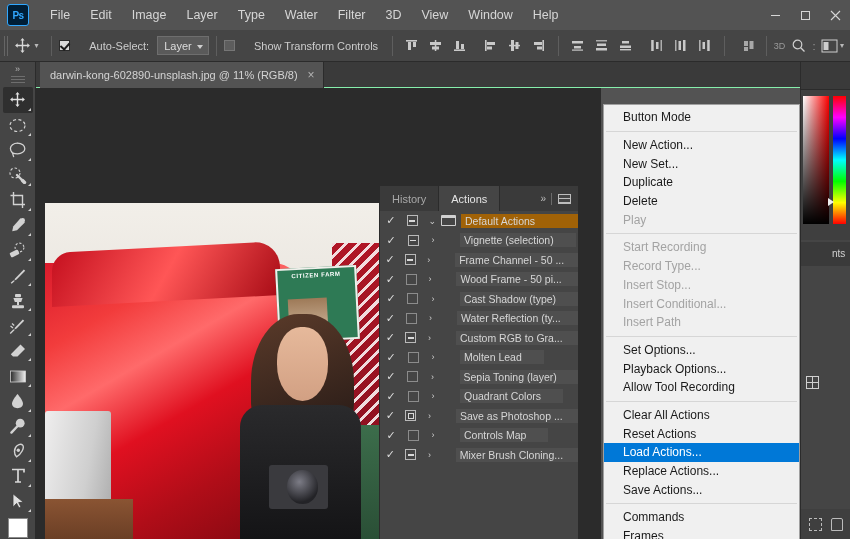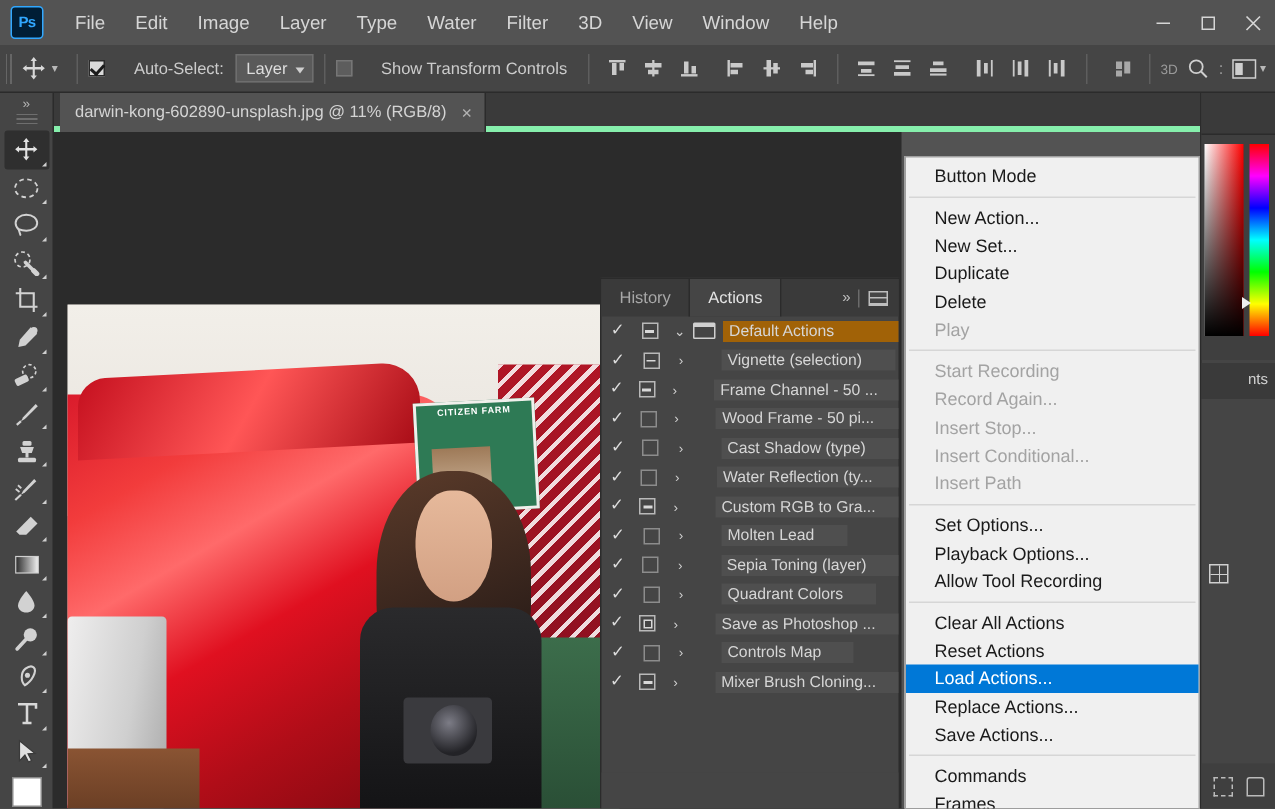--- a/index.html
+++ b/index.html
@@ -90,21 +90,21 @@
   .tool.active { background: #2f2f2f; border-radius: 2px; }
   .tool .corner {
     position: absolute; right: 2px; bottom: 2px; width: 0; height: 0;
     border-left: 3px solid transparent; border-bottom: 3px solid #cfcfcf;
   }
   .tool-swatch { width: 20px; height: 20px; background: #fff; border: 1px solid #8a8a8a; margin-top: 2px; }
 
   
   .tabstrip {
     position: absolute; left: 36px; top: 62px; width: 814px; height: 26px;
-    background: #3a3a3a; border-bottom: 4px solid #86efac;
+    background: #3a3a3a; border-bottom: 1px solid #86efac;
   }
   .doctab {
     position: absolute; left: 4px; top: 0; height: 26px;
     background: #535353; color: #d4d4d4; font-size: 11px;
     display: flex; align-items: center; padding: 0 8px 0 10px; gap: 10px;
     border-right: 1px solid #2b2b2b;
   }
   .tab-close { color: #b2b2b2; font-size: 12px; line-height: 1; }
 
   
@@ -169,21 +169,21 @@
     position: absolute; left: 61%; top: 78%; width: 16%; height: 13%;
     background: #3a3a3e; border-radius: 3px;
   }
   .ph-lens {
     position: absolute; left: 30%; top: 12%; width: 52%; height: 76%;
     background: radial-gradient(circle at 40% 35%, #7c7c86, #232327 70%); border-radius: 50%;
   }
 
   
   .actions-panel {
-    position: absolute; left: 400px; top: 185px; width: 200px; height: 354px;
+    position: absolute; left: 379px; top: 185px; width: 200px; height: 354px;
     background: #454545; border: 1px solid #2b2b2b; border-bottom: none;
   }
   .ap-tabs { height: 25px; background: #3a3a3a; display: flex; align-items: stretch; position: relative; }
   .ap-tab {
     padding: 0 12px; display: flex; align-items: center;
     font-size: 11px; color: #a8a8a8; border-right: 1px solid #2b2b2b;
   }
   .ap-tab.active { background: #454545; color: #e4e4e4; }
   .ap-tools { margin-left: auto; display: flex; align-items: center; gap: 6px; padding-right: 7px; }
   .ap-chev { color: #bdbdbd; font-size: 10px; letter-spacing: -1px; }
@@ -769,21 +769,21 @@
   <div class="flyout" id="flyout">
       <div class="fo-item">Button Mode</div>
       <div class="fo-sep"></div>
       <div class="fo-item">New Action...</div>
       <div class="fo-item">New Set...</div>
       <div class="fo-item">Duplicate</div>
       <div class="fo-item">Delete</div>
       <div class="fo-item disabled">Play</div>
       <div class="fo-sep"></div>
       <div class="fo-item disabled">Start Recording</div>
-      <div class="fo-item disabled">Record Again...</div>
+      <div class="fo-item disabled">Record Type...</div>
       <div class="fo-item disabled">Insert Stop...</div>
       <div class="fo-item disabled">Insert Conditional...</div>
       <div class="fo-item disabled">Insert Path</div>
       <div class="fo-sep"></div>
       <div class="fo-item">Set Options...</div>
       <div class="fo-item">Playback Options...</div>
       <div class="fo-item">Allow Tool Recording</div>
       <div class="fo-sep"></div>
       <div class="fo-item">Clear All Actions</div>
       <div class="fo-item">Reset Actions</div>

